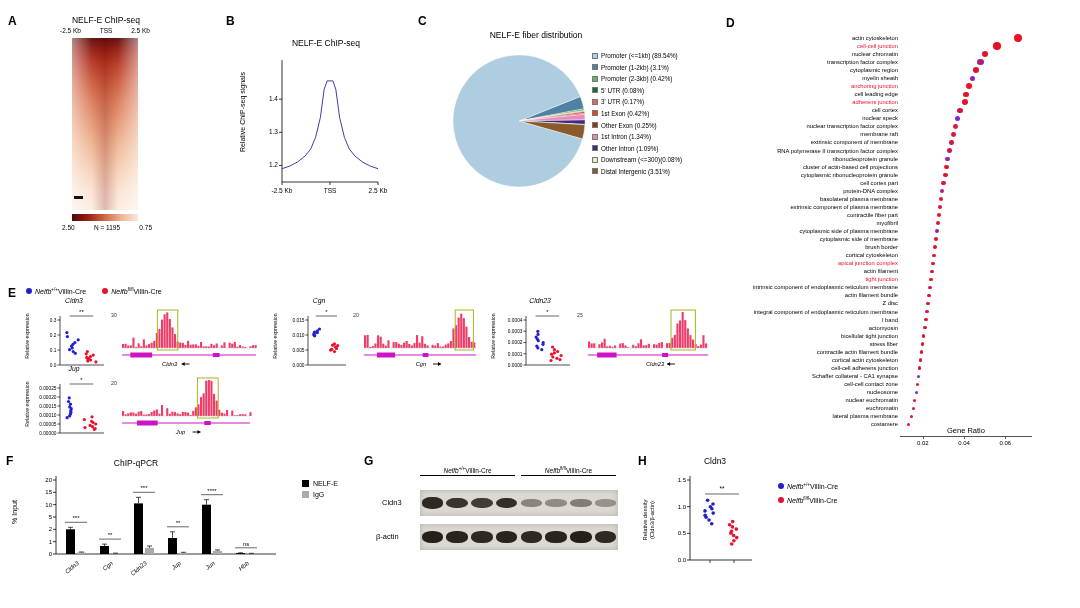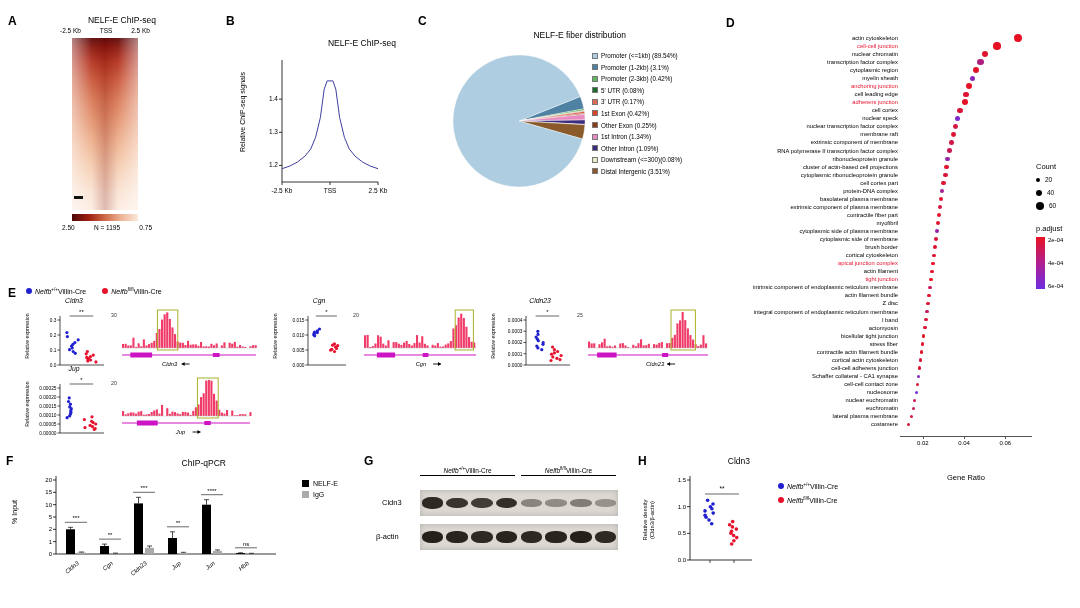--- a/index.html
+++ b/index.html
@@ -1,21 +1,21 @@
 <!DOCTYPE html>
 <html><head>
 <meta charset="utf-8">
 <style>
 *{margin:0;padding:0;box-sizing:border-box}
 html,body{width:1080px;height:608px}
 body{font-family:"Liberation Sans",sans-serif;background:#fff;color:#000}
 #fig{position:relative;width:1080px;height:608px;background:#fff;overflow:hidden}
 .panel{position:absolute}
 .plabel{position:absolute;font-size:12px;font-weight:700}
-.ctitle{position:absolute;text-align:right;font-size:8.5px}
+.ctitle{position:absolute;text-align:center;font-size:8.5px}
 .rot{position:absolute;text-align:center;transform:rotate(-90deg)}
 sup{font-size:4.6px;vertical-align:super}
 i{font-style:italic}
 
 .hm-xlabels{position:absolute;left:54px;top:15px;width:90px;display:flex;justify-content:space-between;font-size:6.5px}
 .heatmap{position:absolute;left:66px;top:26px;width:66px;height:172px;background:linear-gradient(to bottom,#5e0a0a 0%,#8f1a10 6%,#b43522 14%,#c9573a 24%,#da7a57 36%,#e69a76 50%,#f0b997 64%,#f6d2b9 78%,#fae4d4 90%,#fcece1 100%)}
 .hm-center{position:absolute;left:0;top:0;width:100%;height:100%;background:linear-gradient(to right,rgba(255,255,255,0.5),rgba(255,255,255,0.05) 30%,rgba(120,10,5,0.22) 50%,rgba(255,255,255,0.05) 70%,rgba(255,255,255,0.5))}
 .hm-mark{position:absolute;left:2px;top:158px;width:9px;height:2.5px;background:#111}
 .hm-colorbar{position:absolute;left:66px;top:202px;width:66px;height:7px;background:linear-gradient(to right,#4f0808,#9c2012,#cf6a48,#eeb597,#fbe9dc)}
 .hm-scale{position:absolute;left:56px;top:212px;width:90px;display:flex;justify-content:space-between;font-size:6.5px}
@@ -169,45 +169,21 @@
         </div>
         <div class="pie-leg-item">
           <div class="pie-leg-sq" style="background: rgb(138, 90, 42);"></div>
           <div class="pie-leg-lb">Distal Intergenic (3.51%)</div>
         </div>
       </div>
   </div>
 
   <div class="panel" id="pD" style="left:700px;top:12px;width:380px;height:450px">
     <div class="plabel" style="left:26px;top:4px">D</div>
-    <div class="d-xlabel" style="top:461px">Gene Ratio</div>
-    <div id="dLegend">
-        <div class="d-leg-title">Count</div>
-        <div class="d-leg-row">
-          <div class="d-leg-dot" style="width: 4px; height: 4px;"></div>
-          <div class="d-leg-lb">20</div>
-        </div>
-        <div class="d-leg-row">
-          <div class="d-leg-dot" style="width: 6px; height: 6px;"></div>
-          <div class="d-leg-lb">40</div>
-        </div>
-        <div class="d-leg-row">
-          <div class="d-leg-dot" style="width: 8px; height: 8px;"></div>
-          <div class="d-leg-lb">60</div>
-        </div>
-        <div class="d-leg-title" style="margin-top: 10px;">p.adjust</div>
-        <div class="d-leg-grad-wrap">
-          <div class="d-leg-grad"></div>
-          <div class="d-leg-grad-labels">
-            <div class="d-leg-gt">2e-04</div>
-            <div class="d-leg-gt">4e-04</div>
-            <div class="d-leg-gt">6e-04</div>
-          </div>
-        </div>
-      </div>
+    <div class="d-xlabel" style="top:414px">Gene Ratio</div>
   <div class="d-lb" style="top: 22.8px;">actin cytoskeleton</div>
       <div class="d-dot" style="left: 313.642px; top: 21.9px; width: 8.2px; height: 8.2px; background: rgb(232, 17, 35);"></div>
       <div class="d-lb hl" style="top: 30.85px;">cell-cell junction</div>
       <div class="d-dot" style="left: 293.347px; top: 30.3px; width: 7.5px; height: 7.5px; background: rgb(232, 17, 35);"></div>
       <div class="d-lb" style="top: 38.9px;">nuclear chromatin</div>
       <div class="d-dot" style="left: 281.71px; top: 39.1px; width: 6px; height: 6px; background: rgb(224, 19, 47);"></div>
       <div class="d-lb" style="top: 46.95px;">transcription factor complex</div>
       <div class="d-dot" style="left: 277.331px; top: 46.9px; width: 6.5px; height: 6.5px; background: rgb(174, 30, 126);"></div>
       <div class="d-lb" style="top: 55px;">cytoplasmic region</div>
       <div class="d-dot" style="left: 273.452px; top: 55.2px; width: 6px; height: 6px; background: rgb(227, 18, 43);"></div>

